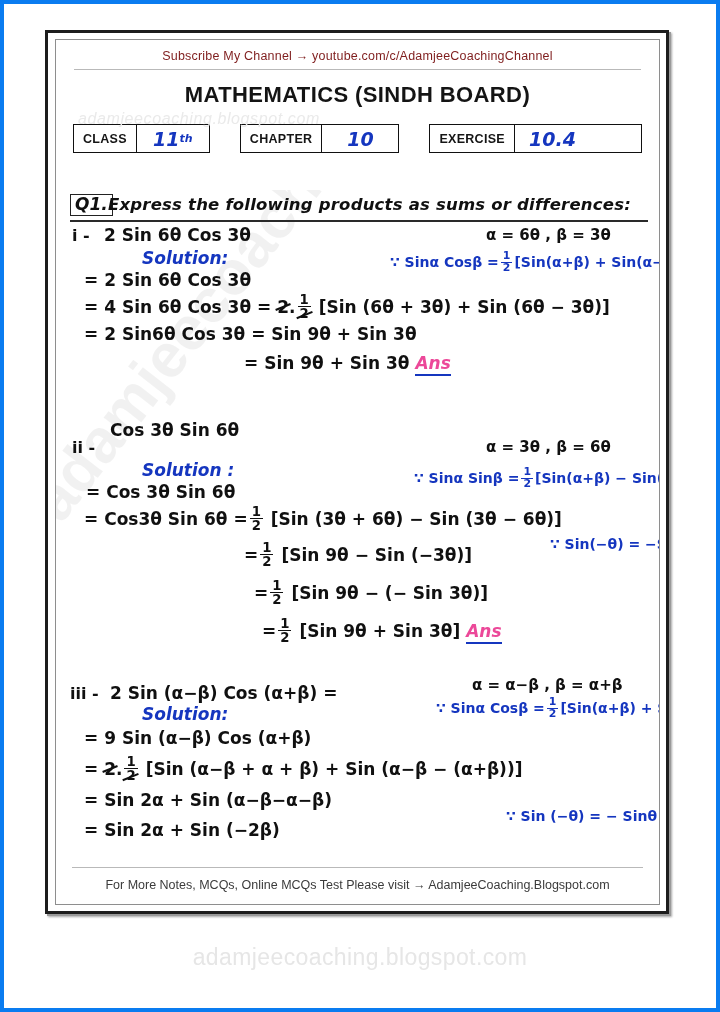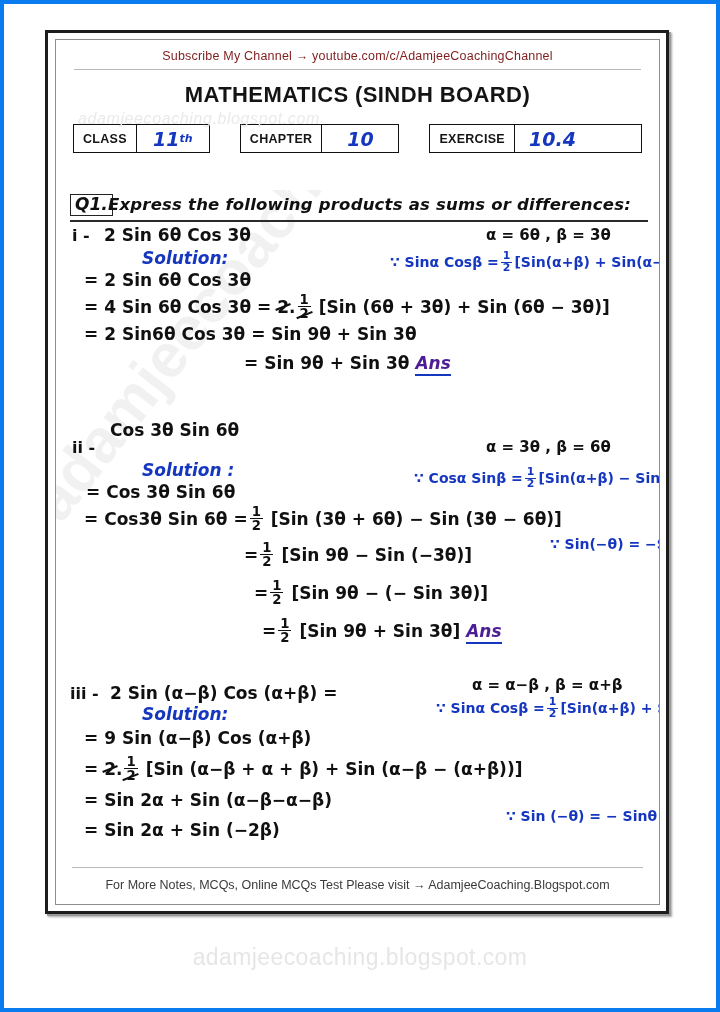--- a/index.html
+++ b/index.html
@@ -140,21 +140,21 @@
   }
   .frac .num{display:block;padding:0 2px;}
   .frac .den{display:block;border-top:1.6px solid currentColor;padding:0 2px;}
   .strike{position:relative;}
   .strike::after{
     content:"";position:absolute;left:-2px;right:-2px;top:48%;
     height:1.6px;background:currentColor;
     transform:rotate(-22deg);
   }
   .ans{
-    color:#4c1d95;
+    color:#ec4899;
     font-style:italic;
     font-weight:700;
     border-bottom:2.5px double #1536bf;
     padding-bottom:1px;
   }
 
   
   .footer-rule{
     position:absolute;left:16px;right:16px;bottom:36px;
     height:1px;background:#b9b9b9;
@@ -267,21 +267,21 @@
 
         <div class="hw" style="left:16px;top:248px;font-size:16px;">ii -</div>
         <div class="hw" style="left:54px;top:230px;font-size:17px;">Cos 3θ Sin 6θ</div>
         <div class="hw" style="left:430px;top:248px;font-size:15px;">α = 3θ ,  β = 6θ</div>
 
         <div class="hw blue" style="left:86px;top:270px;font-size:17px;font-style:italic;">Solution :</div>
 
         <div class="hw" style="left:30px;top:292px;font-size:17px;">= Cos 3θ Sin 6θ</div>
 
         <div class="hw blue" style="left:358px;top:278px;font-size:14px;">
-          <span>∵ Cosα Sinβ =</span><span class="frac"><span class="num">1</span><span class="den">2</span></span><span>[Sin(α+β) − Sin(α−β)]</span>
+          <span>∵ Sinα Sinβ =</span><span class="frac"><span class="num">1</span><span class="den">2</span></span><span>[Sin(α+β) − Sin(α−β)]</span>
         </div>
 
         <div class="hw" style="left:28px;top:316px;font-size:17px;">
           <span>= Cos3θ Sin 6θ =</span><span class="frac"><span class="num">1</span><span class="den">2</span></span>
           <span>[Sin (3θ + 6θ) − Sin (3θ − 6θ)]</span>
         </div>
 
         <div class="hw blue" style="left:494px;top:346px;font-size:14px;">∵ Sin(−θ) = −Sinθ</div>
 
         <div class="hw" style="left:188px;top:352px;font-size:17px;">

